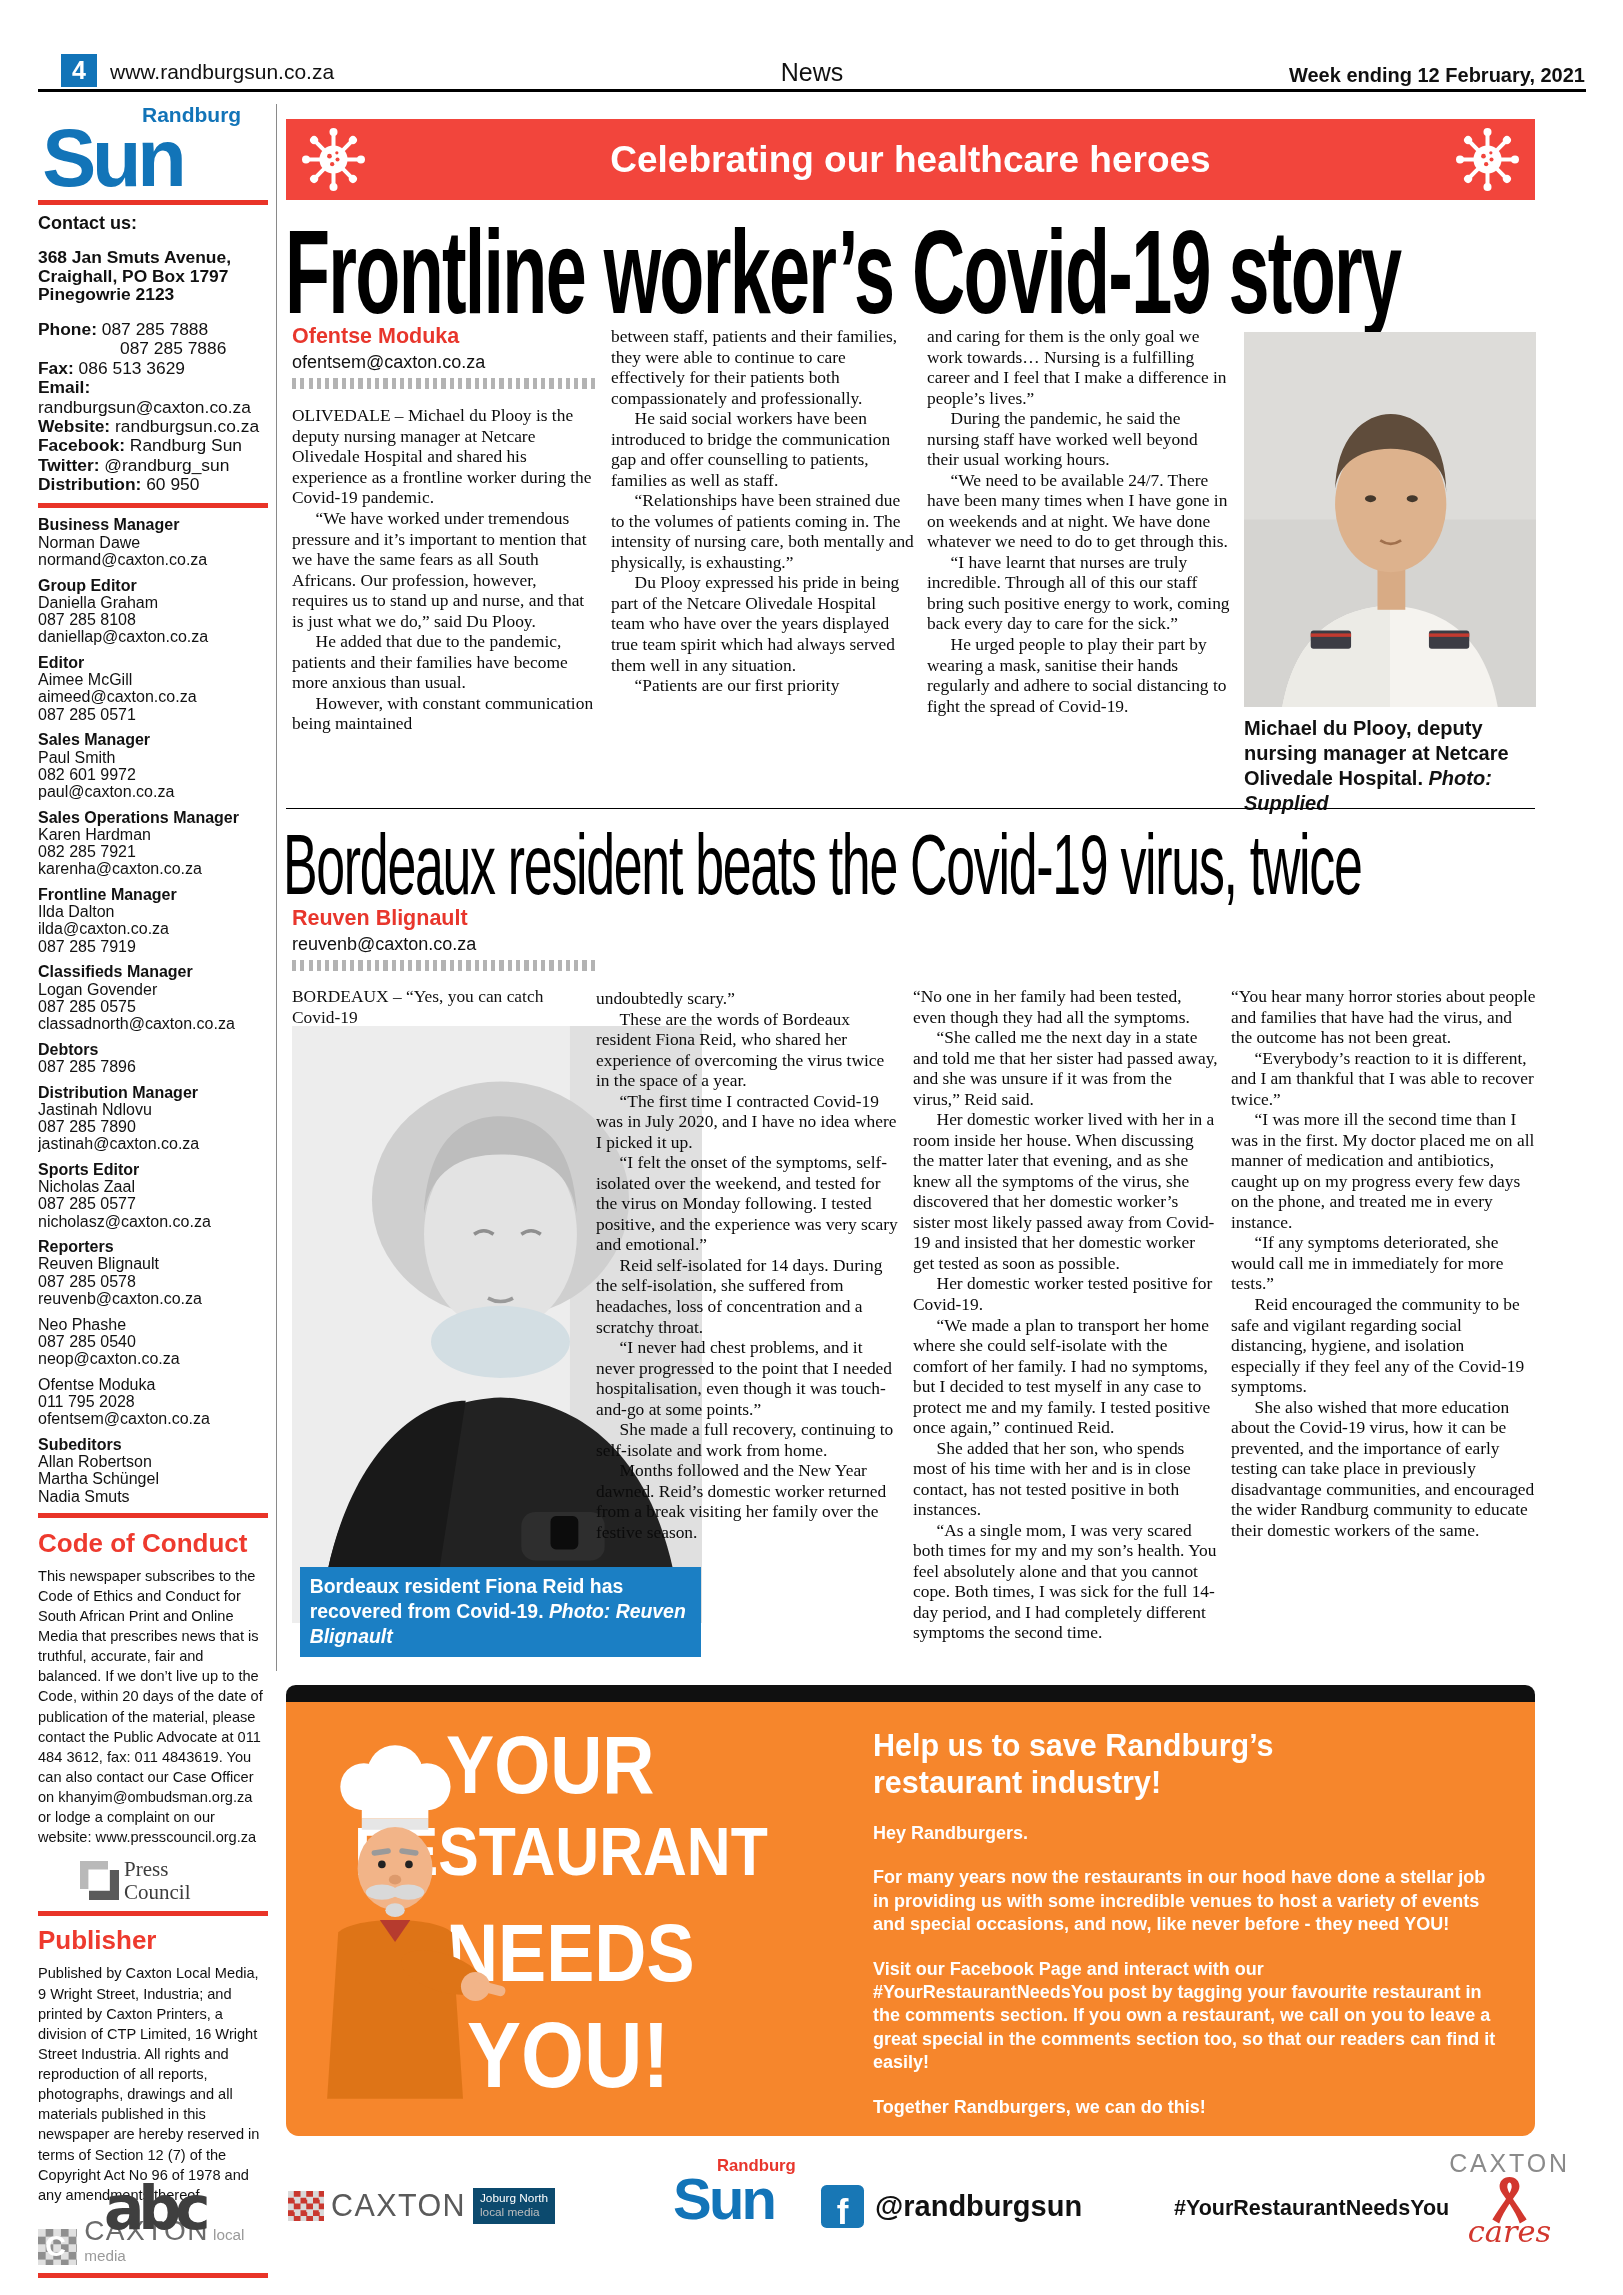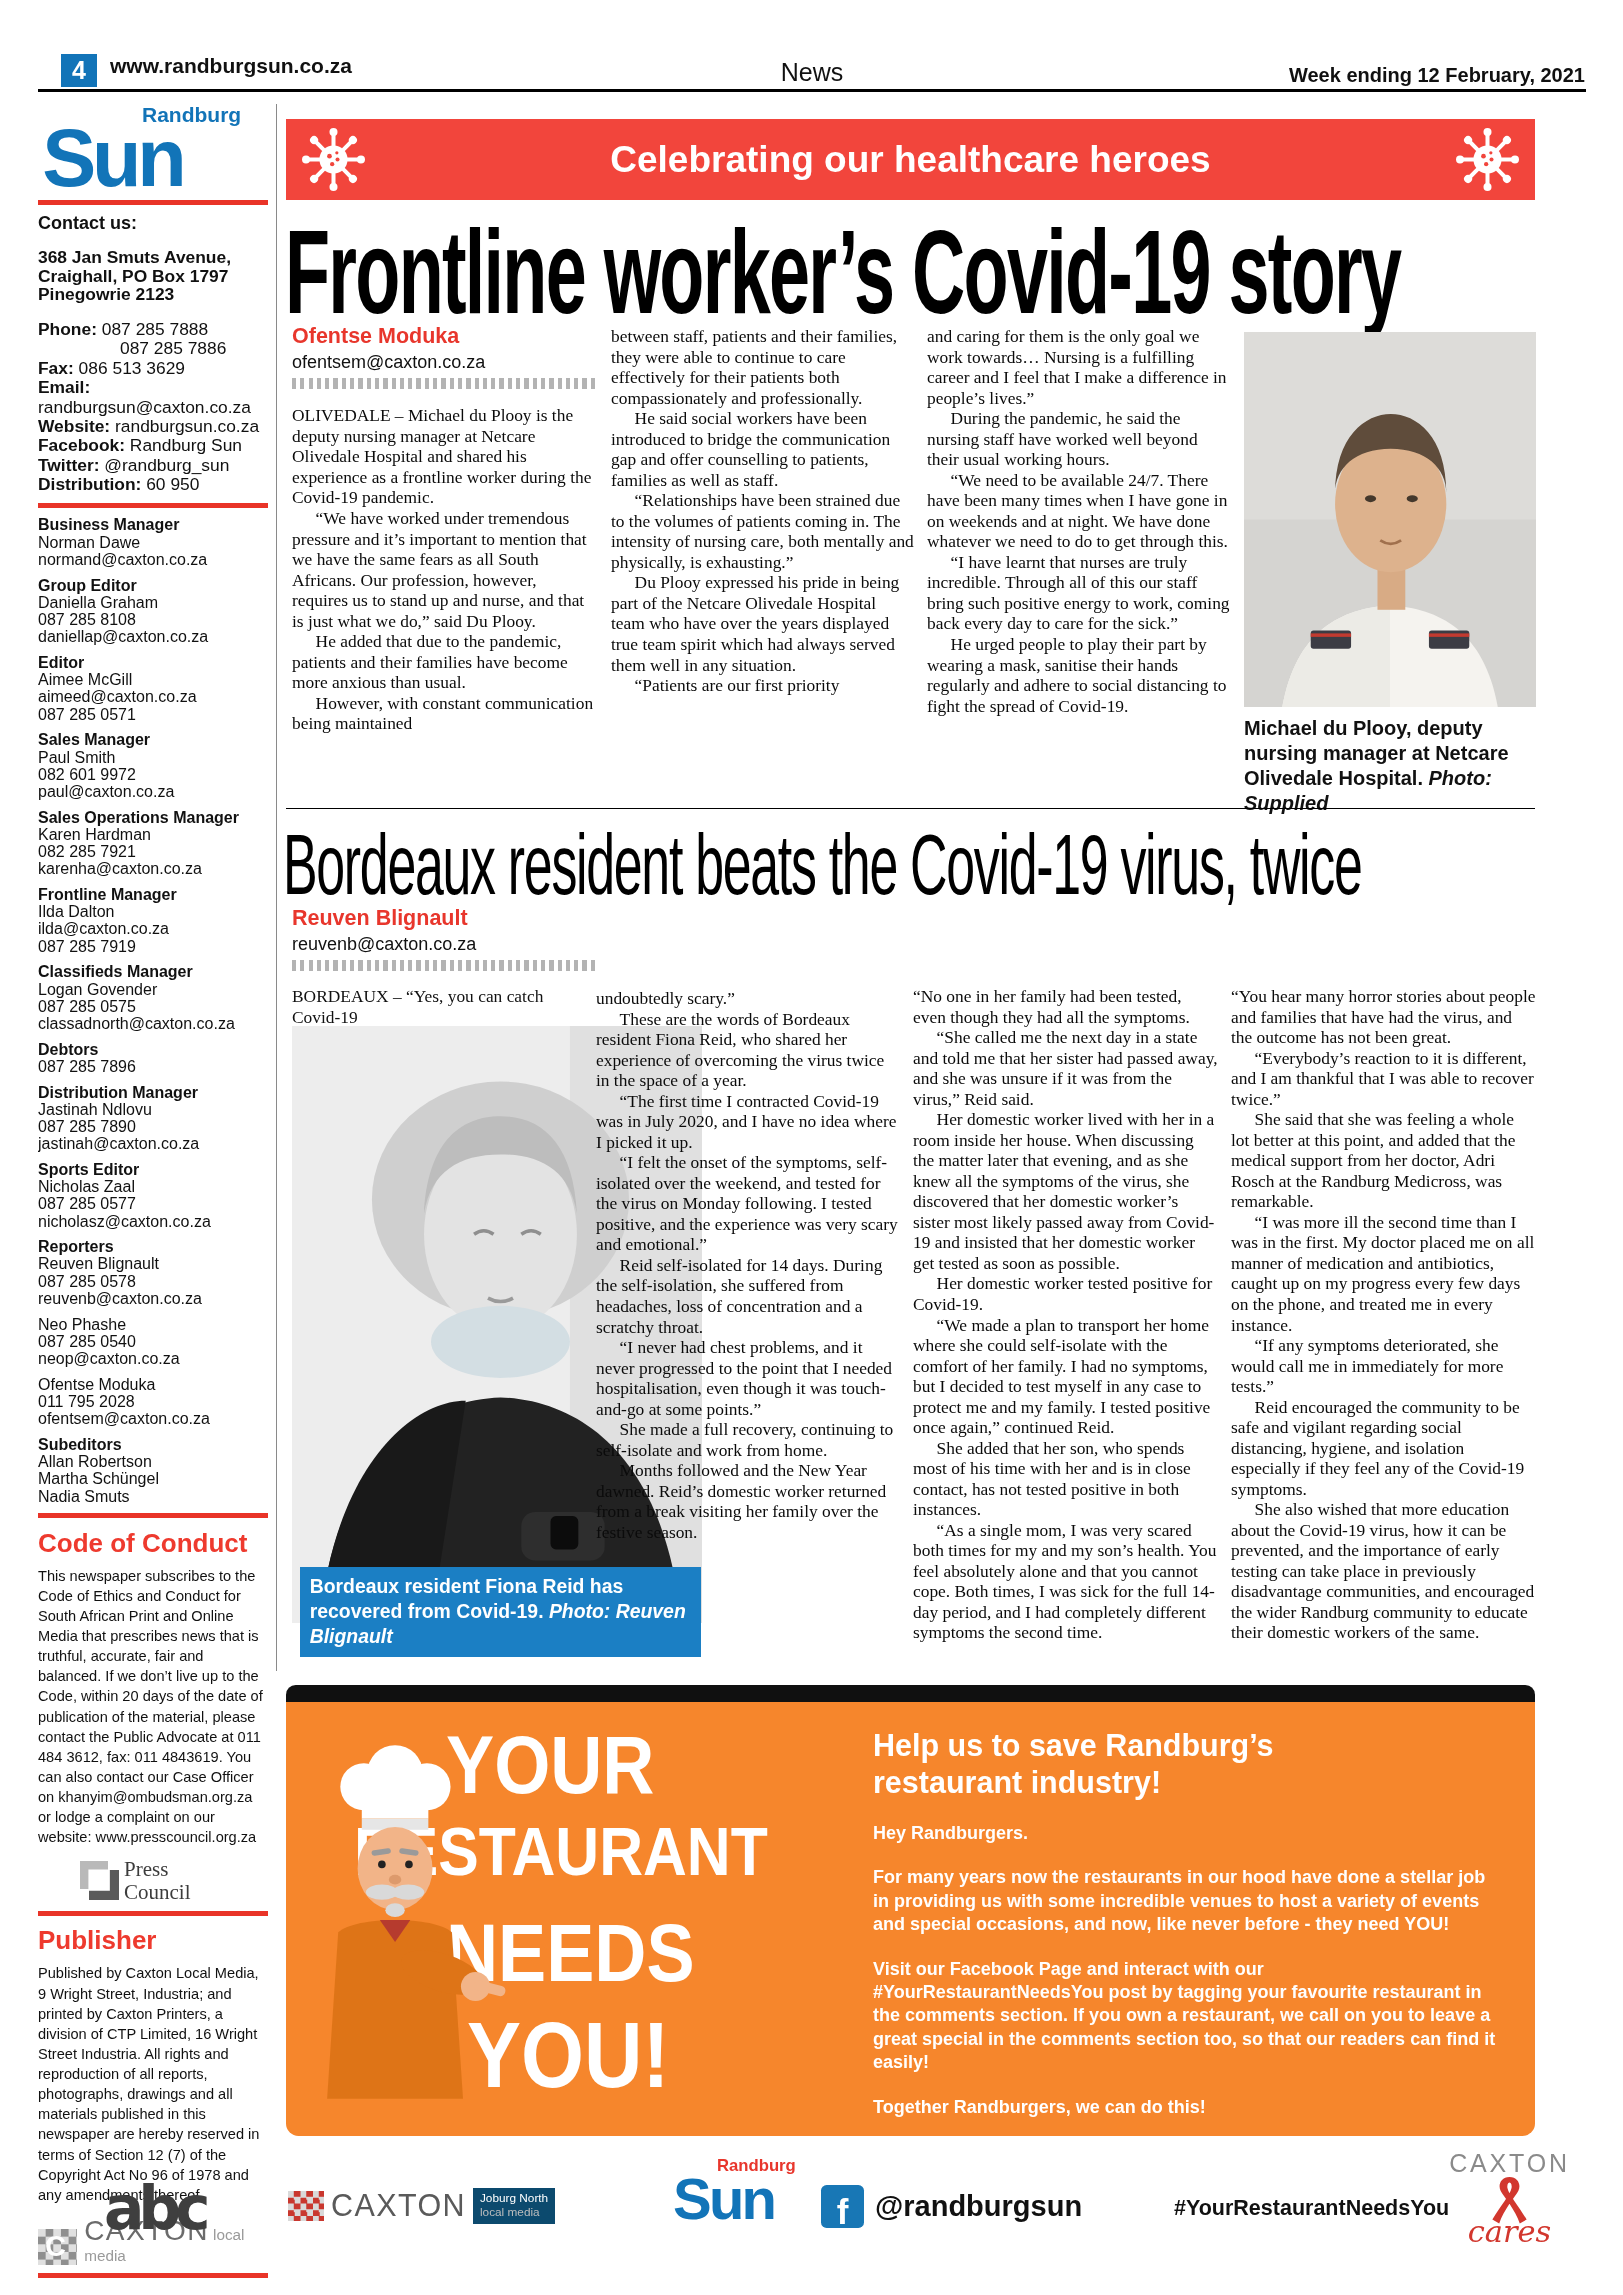--- a/index.html
+++ b/index.html
@@ -1,20 +1,20 @@
 <!DOCTYPE html>
 <html style="font-size:11px"><head>
 <meta charset="utf-8">
 <style>
   html,body{margin:0;padding:0;background:#e9e9e9;}
   .page{position:relative;width:1624px;height:2295px;background:#ffffff;font-family:"Liberation Sans",sans-serif;color:#111;overflow:hidden;}
 
   
   .hdr-num{position:absolute;left:61px;top:54px;width:36px;height:33px;background:#1274b8;color:#fff;font-weight:bold;font-size:25px;display:flex;align-items:center;justify-content:center;}
-  .hdr-url{position:absolute;left:110px;top:54px;font-size:21px;font-weight:bold;}
+  .hdr-url{position:absolute;left:110px;top:60px;font-size:21px;}
   .hdr-section{position:absolute;left:0;right:0;top:58px;text-align:center;font-size:25px;}
   .hdr-date{position:absolute;right:39px;top:64px;font-size:20px;font-weight:bold;}
   .hdr-rule{position:absolute;left:38px;top:89px;width:1548px;height:2.8px;background:#000;}
 
   
   .sidebar{position:absolute;left:38px;top:104px;width:230px;height:2187px;overflow:hidden;}
   .vdivider{position:absolute;left:276px;top:104px;width:1.4px;height:1567px;background:#8a8a8a;}
   .sun-top{color:#1274b8;font-weight:bold;font-size:21px;margin-left:104px;line-height:1;}
   .sun-main{color:#1274b8;font-weight:bold;font-size:81px;line-height:.82;letter-spacing:-4.2px;margin-left:4.2px;}
   .rrule{height:4.9px;background:#e93428;margin:8.3px 0;}
@@ -456,21 +456,20 @@
       <p>“She called me the next day in a state and told me that her sister had passed away, and she was unsure if it was from the virus,” Reid said.</p>
       <p>Her domestic worker lived with her in a room inside her house. When discussing the matter later that evening, and as she knew all the symptoms of the virus, she discovered that her domestic worker’s sister most likely passed away from Covid-19 and insisted that her domestic worker get tested as soon as possible.</p>
       <p>Her domestic worker tested positive for Covid-19.</p>
       <p>“We made a plan to transport her home where she could self-isolate with the comfort of her family. I had no symptoms, but I decided to test myself in any case to protect me and my family. I tested positive once again,” continued Reid.</p>
       <p>She added that her son, who spends most of his time with her and is in close contact, has not tested positive in both instances.</p>
       <p>“As a single mom, I was very scared both times for my and my son’s health. You feel absolutely alone and that you cannot cope. Both times, I was sick for the full 14-day period, and I had completely different symptoms the second time.</p>
     </div>
   <div id="a2col4" class="a2c col">
       <p>“You hear many horror stories about people and families that have had the virus, and the outcome has not been great.</p>
       <p>“Everybody’s reaction to it is different, and I am thankful that I was able to recover twice.”</p>
-      <p>She said that she was feeling a whole lot better at this point, and added that the medical support from her doctor, Adri Rosch at the Randburg Medicross, was remarkable.</p>
       <p>“I was more ill the second time than I was in the first. My doctor placed me on all manner of medication and antibiotics, caught up on my progress every few days on the phone, and treated me in every instance.</p>
       <p>“If any symptoms deteriorated, she would call me in immediately for more tests.”</p>
       <p>Reid encouraged the community to be safe and vigilant regarding social distancing, hygiene, and isolation especially if they feel any of the Covid-19 symptoms.</p>
       <p>She also wished that more education about the Covid-19 virus, how it can be prevented, and the importance of early testing can take place in previously disadvantage communities, and encouraged the wider Randburg community to educate their domestic workers of the same.</p>
     </div>
 
   <div class="ad">
     <div class="ad-topbar"></div>
     <div class="ad-body">
       <div class="poster">

